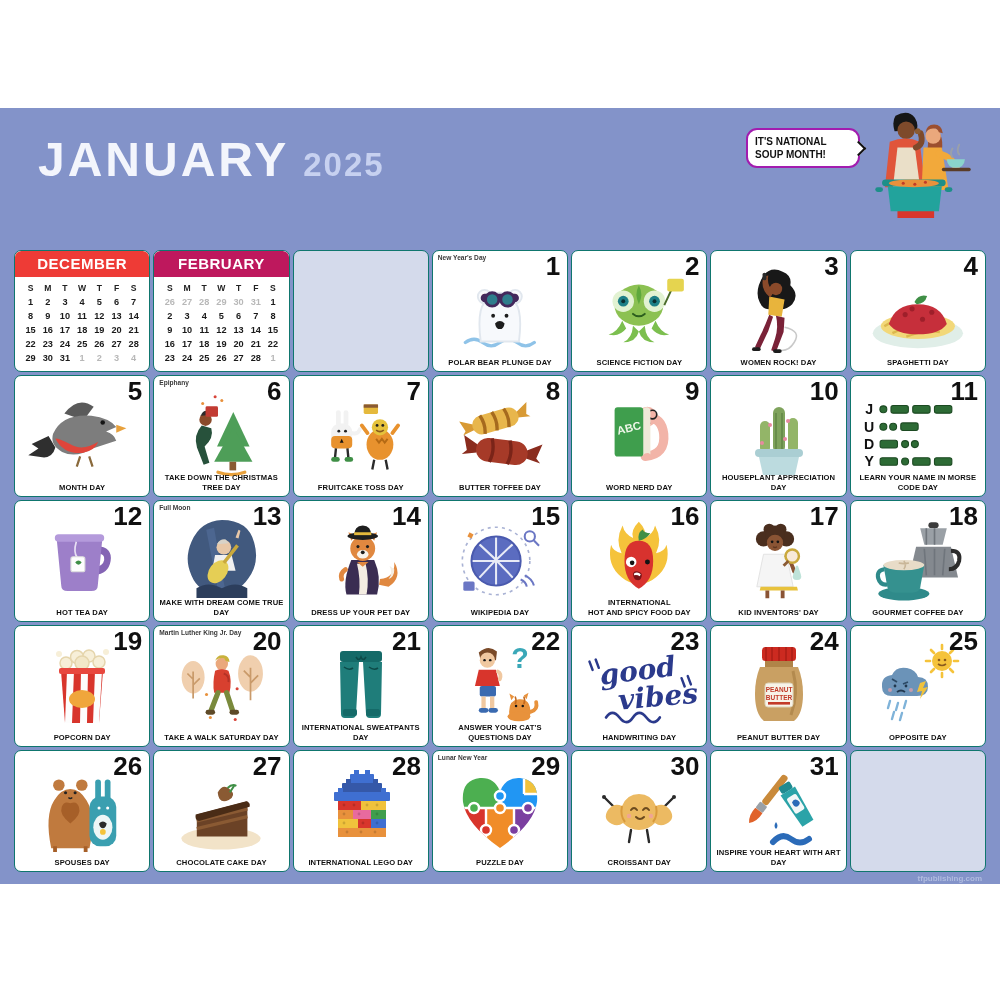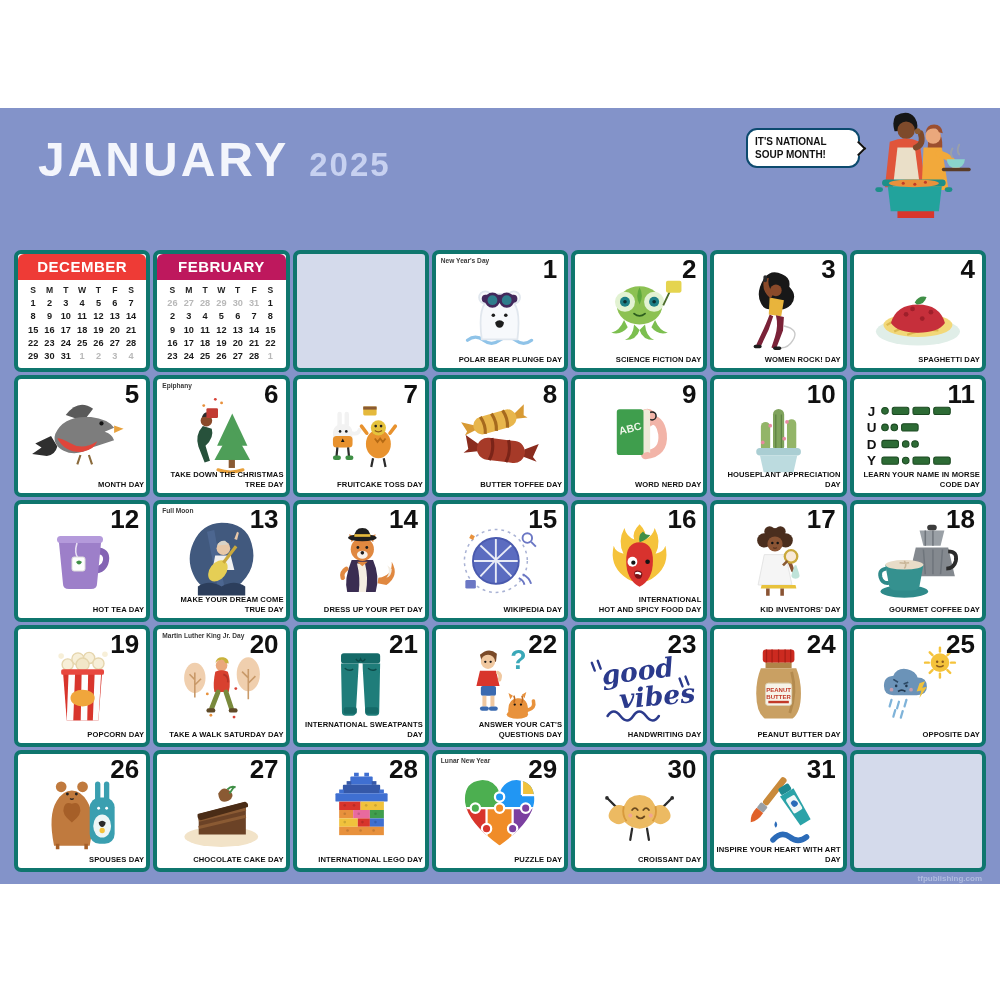--- a/index.html
+++ b/index.html
@@ -1,34 +1,34 @@
 <!DOCTYPE html>
 <html><head>
 <meta charset="utf-8">
 <style>
   html,body{margin:0;padding:0;}
   body{width:1000px;height:1000px;background:#ffffff;font-family:"Liberation Sans","DejaVu Sans",sans-serif;position:relative;overflow:hidden;}
   .band{position:absolute;left:0;top:108px;width:1000px;height:776px;background:#8393c9;}
   .cal-header{position:absolute;left:0;top:0;width:100%;height:111px;}
   .month-title{position:absolute;left:38px;top:28px;line-height:1;white-space:nowrap;}
   .month-name{font-size:48px;font-weight:800;color:#f3f5fc;letter-spacing:3px;}
-  .year-label{font-size:33px;font-weight:800;color:#c7d1f0;letter-spacing:2px;margin-left:20px;}
-  .bubble{position:absolute;right:140px;top:20px;width:96px;background:#ffffff;border:2px solid #0c4a6e;border-radius:11px;padding:5px 7px;font-size:10px;font-weight:800;line-height:1.3;color:#111;z-index:3;}
+  .year-label{font-size:33px;font-weight:800;color:#c7d1f0;letter-spacing:2px;margin-left:14px;}
+  .bubble{position:absolute;right:140px;top:20px;width:96px;background:#ffffff;border:2px solid #a21caf;border-radius:11px;padding:5px 7px;font-size:10px;font-weight:800;line-height:1.3;color:#111;z-index:3;}
   .bubble:after{content:"";position:absolute;right:-6px;top:13px;width:9px;height:9px;background:#fff;border-right:2px solid #111;border-top:2px solid #111;transform:rotate(45deg);}
   .soup-illo{position:absolute;right:24px;top:2px;width:132px;height:108px;z-index:2;}
   .weekday-row{position:absolute;left:14px;right:14px;top:111px;height:28px;display:grid;grid-template-columns:repeat(7,1fr);gap:3px;}
   .wd{background:#101010;border-radius:6px;color:#fff;font-weight:800;font-size:15px;display:flex;align-items:center;justify-content:center;letter-spacing:.5px;}
   .grid{position:absolute;left:14px;right:14px;top:142px;display:grid;grid-template-columns:repeat(7,1fr);grid-auto-rows:122px;gap:3px;}
-  .cell{position:relative;background:#ffffff;border-radius:7px;border:4px solid #0f766e;box-sizing:border-box;overflow:hidden;}
+  .cell{position:relative;background:#ffffff;border-radius:7px;border:1px solid #0f766e;box-sizing:border-box;overflow:hidden;}
   .cell.empty{background:#d4daeb;}
   .note{position:absolute;top:3px;left:5px;font-size:6.6px;font-weight:700;color:#3a3a3a;z-index:2;}
   .num{position:absolute;top:1px;right:7px;font-size:26px;font-weight:800;color:#101010;line-height:1.15;z-index:2;}
   .icon{position:absolute;left:3px;right:3px;top:15px;bottom:17px;display:flex;align-items:center;justify-content:center;}
   .icon svg{max-width:100%;max-height:100%;}
-  .holiday{position:absolute;left:2px;right:2px;bottom:4px;text-align:right;font-size:7.6px;font-weight:800;color:#101010;line-height:1.25;white-space:pre-line;letter-spacing:.1px;}
+  .holiday{position:absolute;left:2px;right:2px;bottom:4px;text-align:center;font-size:7.6px;font-weight:800;color:#101010;line-height:1.25;white-space:pre-line;letter-spacing:.1px;}
   .mini{display:flex;flex-direction:column;}
   .mini-head{position:relative;color:#fff;font-weight:800;font-size:15px;text-align:center;padding:4px 0 5px;border-radius:6px 6px 0 0;letter-spacing:.5px;z-index:2;}
   .mini-body{flex:1;display:grid;grid-template-columns:repeat(7,1fr);align-content:space-evenly;padding:2px 7px 4px;text-align:center;}
   .mini-wd{font-size:8.6px;font-weight:800;color:#222;}
   .mini-d{font-size:9.2px;font-weight:700;color:#1a1a1a;}
   .mini-d.muted{color:#b8b8b8;}
   .watermark{position:absolute;right:18px;bottom:1px;font-size:8px;font-weight:600;color:#b0bcdf;margin-left:16px;}
 </style>
 </head>
 <body>
@@ -415,21 +415,21 @@
               <path d="M34 14 l12 62 7 -2 -11 -62 z" fill="#4c6690"></path>
               <circle cx="52" cy="32" r="7.5" fill="#e8c8a8"></circle>
               <path d="M45 29 q3 -6 9 -5 l3 4 z" fill="#d8d3c8"></path>
               <path d="M64 22 l3 -8 2 1 -2 8 z" fill="#e8c8a8"></path>
               <path d="M43 40 h17 l4 16 h-24 z" fill="#f0f0f0"></path>
               <ellipse cx="46" cy="57" rx="9" ry="13" transform="rotate(38 46 57)" fill="#e5ce55"></ellipse>
               <line x1="52" y1="48" x2="66" y2="30" stroke="#caa93c" stroke-width="3.5"></line>
               <path d="M24 74 q12 -8 26 0 q14 -8 26 0 l0 10 h-52 z" fill="#2c3e5c"></path>
             </svg>
           </div>
-          <div class="holiday">MAKE YOUR DREAM COME TRUE DAY</div>
+          <div class="holiday">MAKE WITH DREAM COME TRUE DAY</div>
         </div>
         <div class="cell day">
           <span class="num">14</span>
           <div class="icon">
             <svg viewBox="0 0 100 92">
               <path d="M70 66 q16 -2 15 -18 q9 16 -6 26 l-10 -2 z" fill="#e08840"></path>
               <path d="M80 52 q4 8 -1 14 q6 -2 6 -10 z" fill="#f4ede2"></path>
               <path d="M40 46 q-9 22 -5 36 h32 q5 -18 -3 -36 z" fill="#3a2d52"></path>
               <path d="M46 50 q4 16 2 32 h8 q3 -16 -1 -32 z" fill="#f4ede2"></path>
               <circle cx="52" cy="34" r="13" fill="#e08840"></circle>

